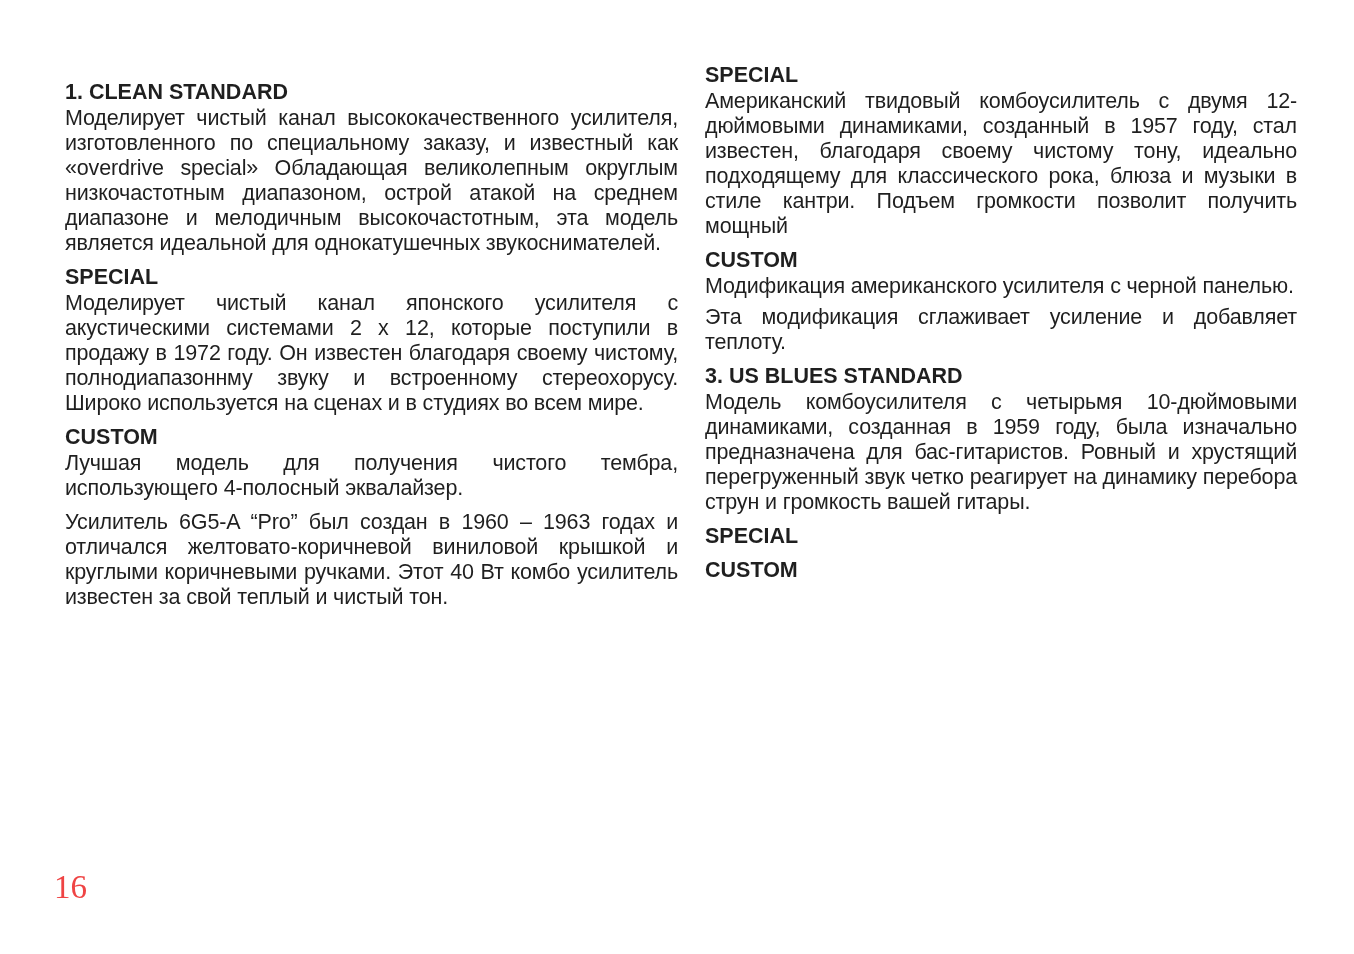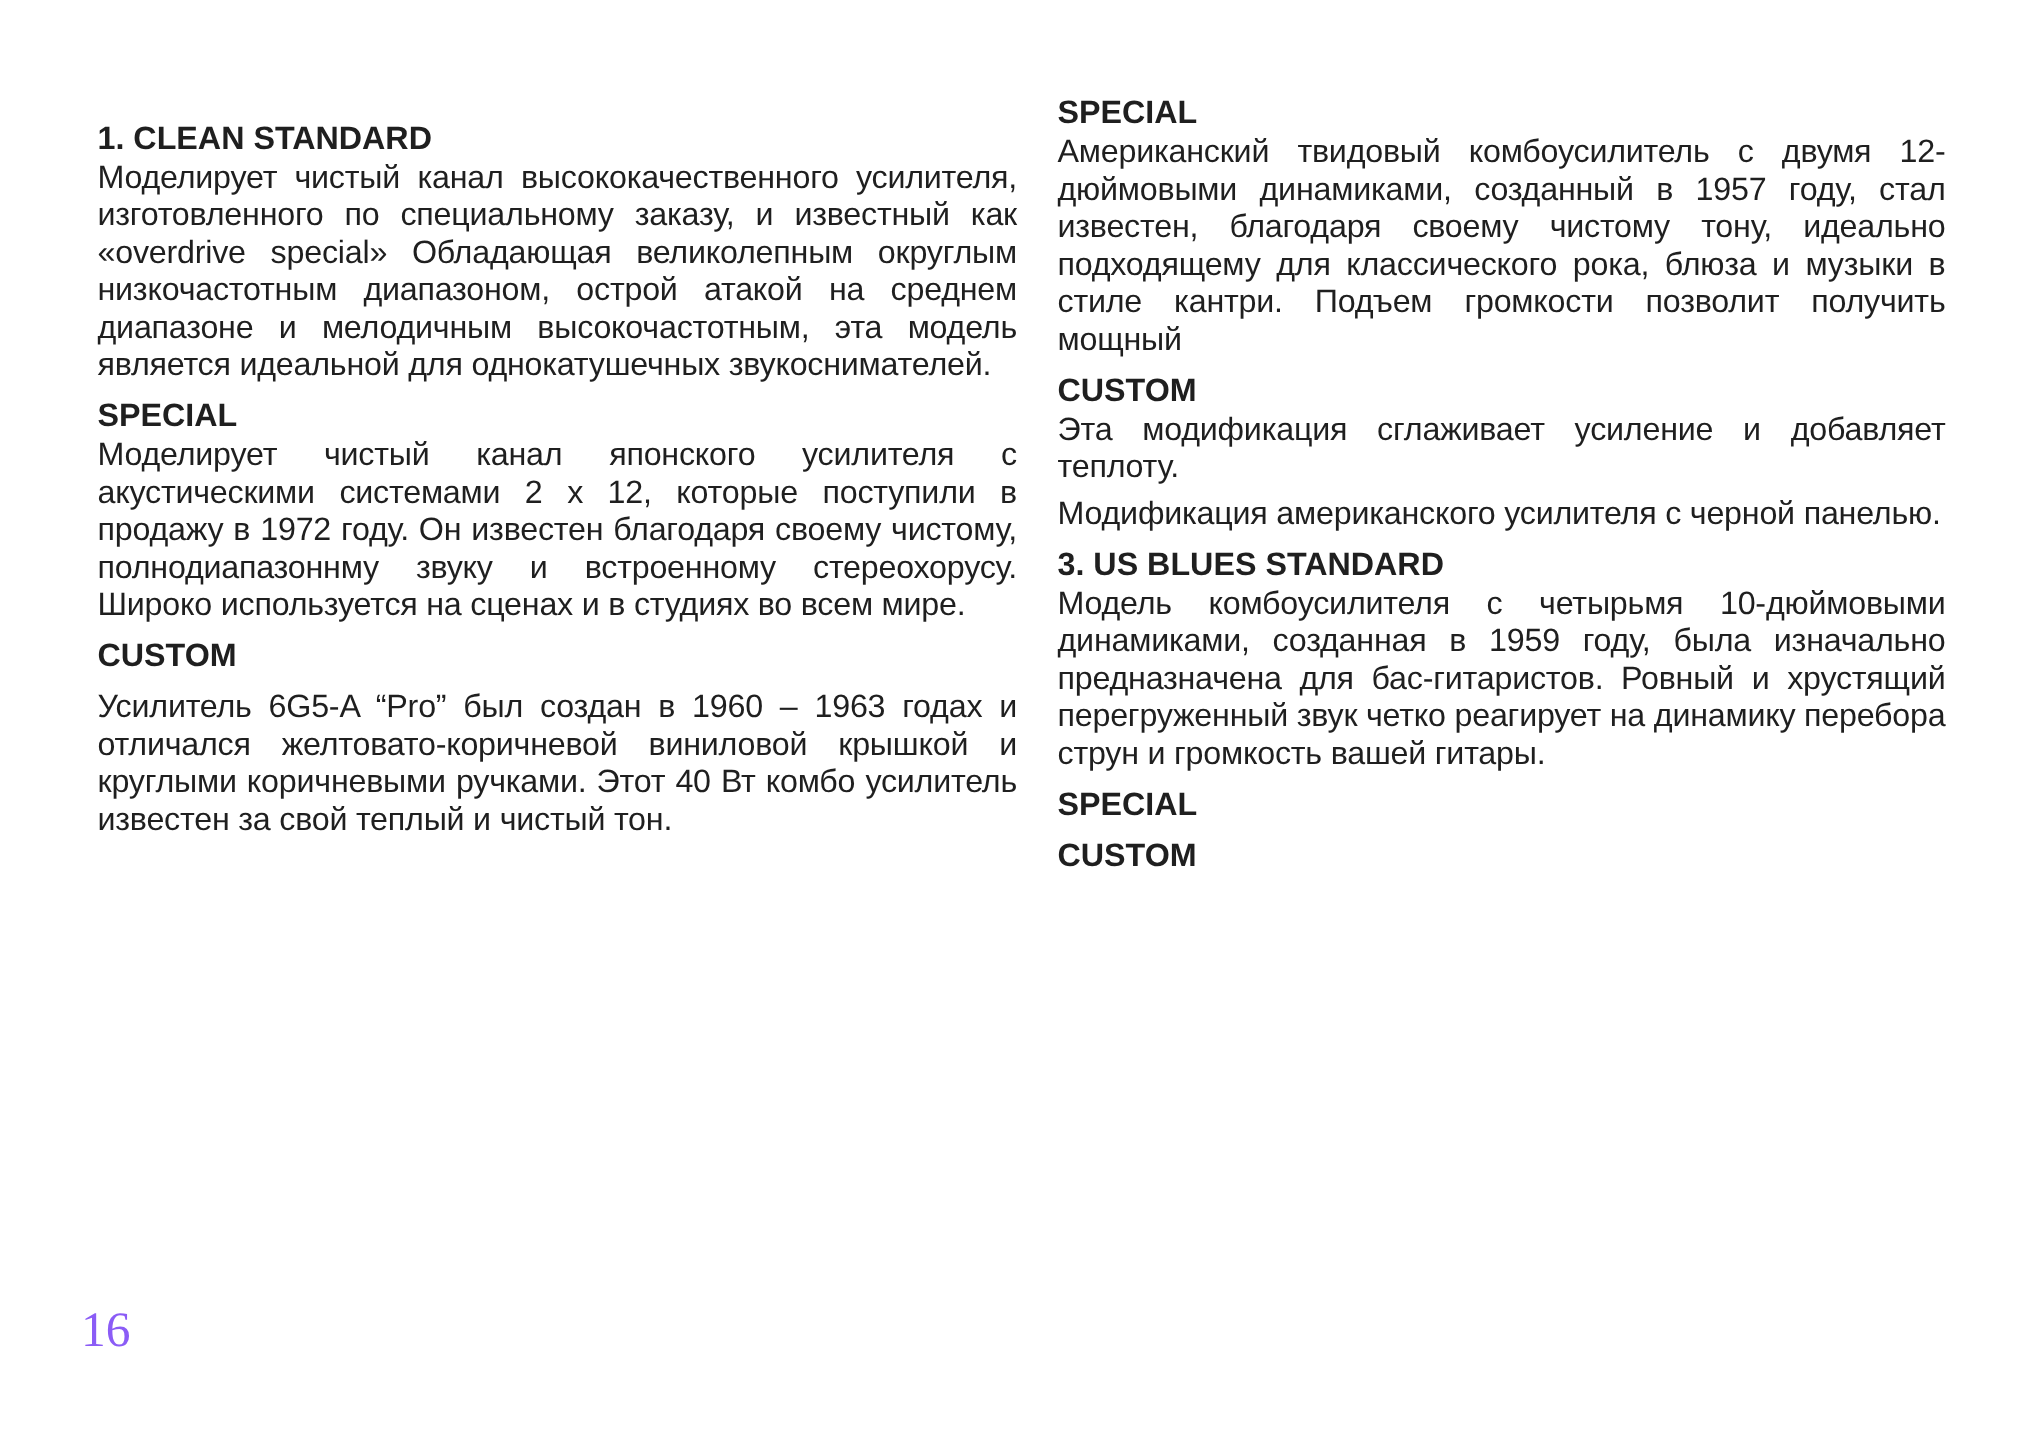--- a/index.html
+++ b/index.html
@@ -45,21 +45,21 @@
   }
   .section p { margin: 0; }
   .section p + p { margin-top: 6px; }
   .page-number {
     position: absolute;
     left: 54px;
     top: 869px;
     font-family: "Liberation Serif", serif;
     font-size: 33px;
     line-height: 36px;
-    color: #8b5cf6;
+    color: #ef4444;
   }
 </style>
 </head>
 <body>
 
 <div class="page">
 
   <div class="col col-left">
 
     <div class="section">
@@ -67,39 +67,40 @@
       <p>Моделирует чистый канал высококачественного усилителя, изготовленного по специальному заказу, и известный как «overdrive special» Обладающая великолепным округлым низкочастотным диапазоном, острой атакой на среднем диапазоне и мелодичным высокочастотным, эта модель является идеальной для однокатушечных звукоснимателей.</p>
     </div>
 
     <div class="section">
       <h3>SPECIAL</h3>
       <p>Моделирует чистый канал японского усилителя с акустическими системами 2 х 12, которые поступили в продажу в 1972 году. Он известен благодаря своему чистому, полнодиапазоннму звуку и встроенному стереохорусу. Широко используется на сценах и в студиях во всем мире.</p>
     </div>
 
     <div class="section">
       <h3>CUSTOM</h3>
+      <p>Лучшая модель для получения чистого тембра, использующего 4-полосный эквалайзер.</p>
     </div>
 
     <div class="section">
       <p>Усилитель 6G5-A “Pro” был создан в 1960 – 1963 годах и отличался желтовато-коричневой виниловой крышкой и круглыми коричневыми ручками. Этот 40 Вт комбо усилитель известен за свой теплый и чистый тон.</p>
     </div>
 
   </div>
 
   <div class="col col-right">
 
     <div class="section">
       <h3>SPECIAL</h3>
       <p>Американский твидовый комбоусилитель с двумя 12-дюймовыми динамиками, созданный в 1957 году, стал известен, благодаря своему чистому тону, идеально подходящему для классического рока, блюза и музыки в стиле кантри. Подъем громкости позволит получить мощный</p>
     </div>
 
     <div class="section">
       <h3>CUSTOM</h3>
+      <p>Модификация американского усилителя с черной панелью.</p>
       <p>Эта модификация сглаживает усиление и добавляет теплоту.</p>
-      <p>Модификация американского усилителя с черной панелью.</p>
     </div>
 
     <div class="section">
       <h3>3. US BLUES STANDARD</h3>
       <p>Модель комбоусилителя с четырьмя 10-дюймовыми динамиками, созданная в 1959 году, была изначально предназначена для бас-гитаристов. Ровный и хрустящий перегруженный звук четко реагирует на динамику перебора струн и громкость вашей гитары.</p>
     </div>
 
     <div class="section">
       <h3>SPECIAL</h3>
     </div>

